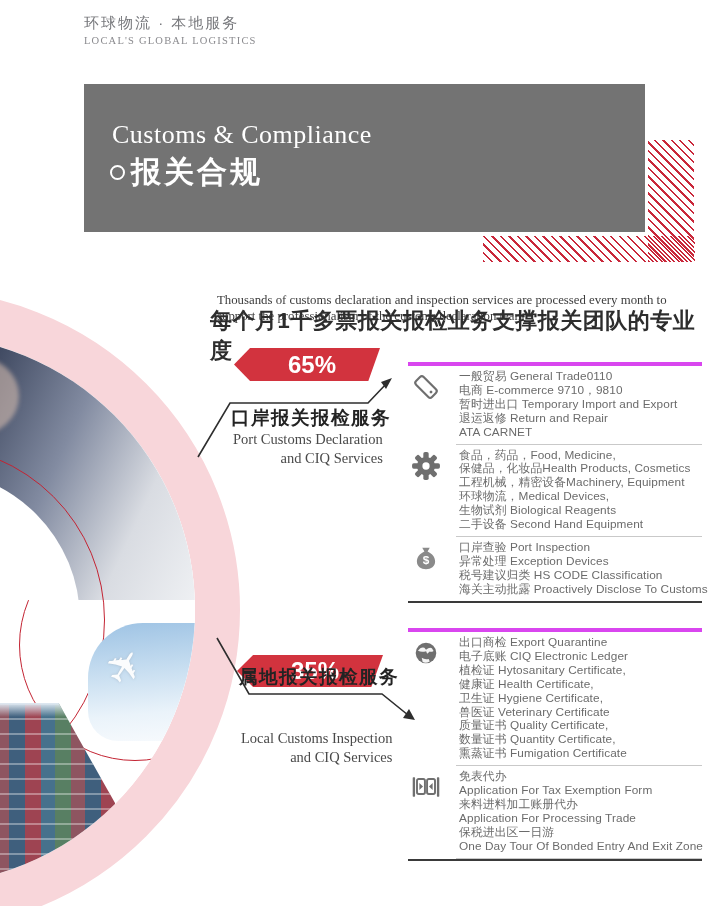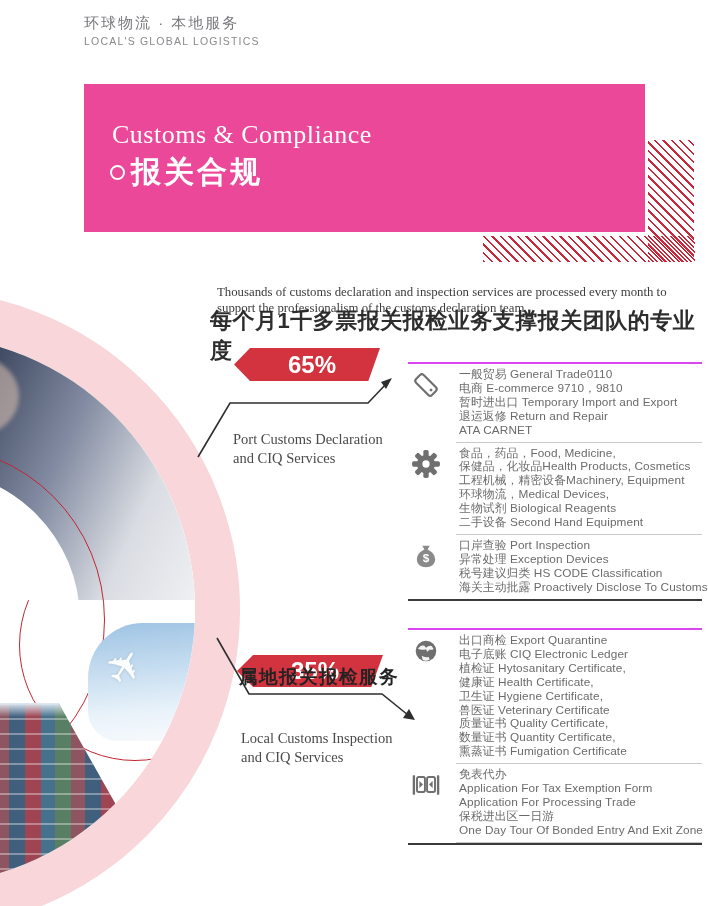--- a/index.html
+++ b/index.html
@@ -3,56 +3,56 @@
 <meta charset="utf-8">
 <style>
   html,body{margin:0;padding:0;background:#fff;}
   .page{position:relative;width:708px;height:906px;background:#fff;overflow:hidden;
         font-family:"Liberation Sans",sans-serif;}
   .serif{font-family:"Liberation Serif",serif;}
 
   
   .brand{position:absolute;left:84px;top:14px;}
   .brand-cn{font-size:15px;letter-spacing:2px;color:#77787c;}
-  .brand-en{font-family:Liberation Sans, sans-serif;font-size:10.5px;letter-spacing:1.2px;color:#8a8a8e;margin-top:2px;}
-
-  
-  .banner{position:absolute;left:84px;top:84px;width:561px;height:148px;background:#ec4899;color:#fff;}
+  .brand-en{font-family:Liberation Serif, serif;font-size:10.5px;letter-spacing:1.2px;color:#8a8a8e;margin-top:2px;}
+
+  
+  .banner{position:absolute;left:84px;top:84px;width:561px;height:148px;background:#737373;color:#fff;}
   .banner-title-en{position:absolute;left:28px;top:36px;font-family:"Liberation Serif",serif;font-size:26px;letter-spacing:0.5px;}
   .banner-title-cn{position:absolute;left:26px;top:68px;font-size:30px;font-weight:bold;letter-spacing:3px;display:flex;align-items:center;}
   .ring-bullet{display:inline-block;width:11px;height:11px;border:2.5px solid #fff;border-radius:50%;margin-right:6px;}
 
   .stripes{background:repeating-linear-gradient(45deg,#c9273a 0 1.6px,rgba(255,255,255,0) 1.6px 6px);}
   .stripes-right{position:absolute;left:648px;top:140px;width:46px;height:122px;}
   .stripes-bottom{position:absolute;left:483px;top:236px;width:212px;height:26px;}
 
   
-  .intro-en{position:absolute;left:217px;top:284px;font-family:"Liberation Serif",serif;
+  .intro-en{position:absolute;left:217px;top:292px;font-family:"Liberation Serif",serif;
             font-size:12.8px;line-height:16px;color:#3c3c3c;}
   .intro-heading{position:absolute;left:210px;top:306px;font-size:22px;font-weight:bold;
                  letter-spacing:0.5px;color:#2d2d2d;}
 
   
   .pct-badge{position:absolute;background:#d2333e;color:#fff;font-weight:bold;font-size:24px;
              display:flex;align-items:center;justify-content:center;
              clip-path:polygon(0 50%,11% 0,100% 0,92% 100%,11% 100%);}
   .pct-badge span{padding-left:10px;}
   #badge-65{left:234px;top:348px;width:146px;height:33px;}
   #badge-35{left:237px;top:655px;width:146px;height:32px;}
   .callout-arrow{position:absolute;}
   .svc-title{position:absolute;font-size:18.5px;font-weight:bold;color:#232323;letter-spacing:1.5px;}
   #title-65{left:231px;top:405px;}
   #title-35{left:239px;top:664px;}
   .svc-subtitle{position:absolute;font-family:"Liberation Serif",serif;font-size:14.5px;
-                line-height:18.5px;color:#4a4a4a;}
+                line-height:18.5px;color:#4a4a4a;text-align:right;}
   #sub-65{left:233px;top:430px;}
   #sub-35{left:241px;top:729px;}
 
   
-  .svc-list{position:absolute;left:408px;width:294px;border-top:2px solid #d946ef;border-bottom:2px solid #3a3a3a;}
+  .svc-list{position:absolute;left:408px;width:294px;border-top:4px solid #d946ef;border-bottom:2px solid #3a3a3a;}
   #list-a{top:362px;}
   #list-b{top:628px;}
   .svc-row{display:flex;padding:4px 0;}
   .svc-icon{flex:0 0 48px;display:flex;justify-content:flex-start;padding-left:3px;padding-top:2px;}
   .svc-icon svg{width:30px;height:30px;}
   .svc-lines{flex:1;}
   .svc-line{font-size:11.8px;line-height:13.9px;color:#6b6b6b;white-space:nowrap;letter-spacing:0.1px;}
   .svc-divider{height:0;border-top:1px solid #c9c9c9;margin-left:48px;}
 
   
@@ -126,20 +126,21 @@
   </div>
   <div class="intro-heading">每个月1千多票报关报检业务支撑报关团队的专业度</div>
 
   <div class="pct-badge" id="badge-65">
     <span>65%</span>
   </div>
   <svg class="callout-arrow" style="left:190px;top:368px;" width="210" height="100">
     <path d="M8,89 L40,35 L178,35 L197,15" stroke="#2e2e2e" stroke-width="1.6" fill="none"></path>
     <polygon points="202,10 196,21 191,14" fill="#2e2e2e"></polygon>
   </svg>
+  <div class="svc-title" id="title-65">口岸报关报检服务</div>
   <div class="svc-subtitle" id="sub-65">
     <div>Port Customs Declaration</div>
     <div>and CIQ Services</div>
   </div>
   <div class="svc-list" id="list-a">
       <div class="svc-row">
         <span class="svc-icon">
           <svg viewBox="0 0 28 28">
             <g transform="rotate(-45 14 14)">
               <rect x="9" y="3.5" width="10" height="21" rx="2.4" fill="none" stroke="#6f6f6f" stroke-width="2"></rect>
@@ -238,20 +239,21 @@
               <rect x="5.6" y="6.5" width="7.4" height="14" rx="1.6" fill="none" stroke="#6f6f6f" stroke-width="1.8"></rect>
               <rect x="15" y="6.5" width="7.4" height="14" rx="1.6" fill="none" stroke="#6f6f6f" stroke-width="1.8"></rect>
               <path d="M7.8 10.2 l3.4 3.3 l-3.4 3.3 z" fill="#6f6f6f"></path>
               <path d="M20.2 10.2 l-3.4 3.3 l3.4 3.3 z" fill="#6f6f6f"></path>
             </g>
           </svg>
         </span>
         <div class="svc-lines">
           <div class="svc-line">免表代办</div>
           <div class="svc-line">Application For Tax Exemption Form</div>
+          <div class="svc-line">来料进料加工账册代办</div>
           <div class="svc-line">Application For Processing Trade</div>
           <div class="svc-line">保税进出区一日游</div>
           <div class="svc-line">One Day Tour Of Bonded Entry And Exit Zone</div>
         </div>
       </div>
       <div class="svc-divider"></div>
     </div>
 
 </div>
 

